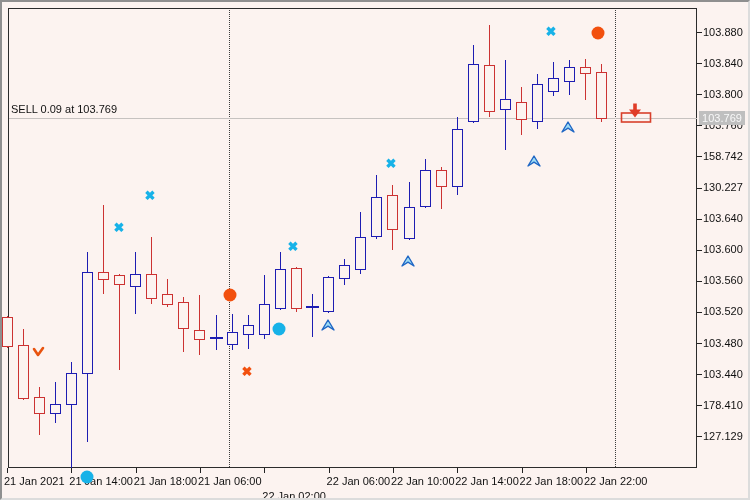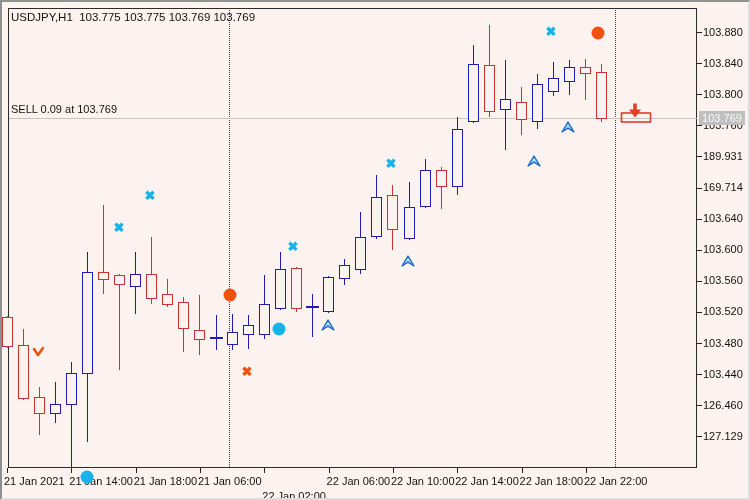--- a/index.html
+++ b/index.html
@@ -150,50 +150,49 @@
           <path d="M1 11 L7 1 L13 11 L7 7.2 Z" fill="#9edcf5" stroke="#1f66c4" stroke-width="1.4" stroke-linejoin="round"></path>
         </svg></div>
       <div class="mk mk-dot" style="left: 596px; top: 31px; background: rgb(242, 80, 14);"></div>
       <div class="mk" style="left: 633px; top: 113px;"><svg width="36" height="22" viewBox="0 0 36 22">
           <rect x="4.5" y="10.5" width="29" height="9" fill="none" stroke="#d8402c" stroke-width="1.6"></rect>
           <rect x="16.2" y="1" width="3.6" height="7" fill="#e03c28"></rect>
           <path d="M12 7 L24 7 L18 15 Z" fill="#e03c28"></path>
         </svg></div>
     </div>
 
-  <div class="chart-title">USDJPY,H1  103.775 103.775 103.769 103.769</div>
   <div class="sell-label">SELL 0.09 at 103.769</div>
 
   <div class="layer" id="y-axis">
       <div class="ytick" style="left: 695px; top: 30px;"></div>
       <div class="ylab" style="left: 701px; top: 23.5px; text-align: center;">103.880</div>
       <div class="ytick" style="left: 695px; top: 61.1px;"></div>
       <div class="ylab" style="left: 701px; top: 54.6px;">103.840</div>
       <div class="ytick" style="left: 695px; top: 92.2px;"></div>
       <div class="ylab" style="left: 701px; top: 85.7px;">103.800</div>
       <div class="ytick" style="left: 695px; top: 123.3px;"></div>
       <div class="ylab" style="left: 701px; top: 116.8px;">103.760</div>
       <div class="ytick" style="left: 695px; top: 154.4px;"></div>
-      <div class="ylab" style="left: 701px; top: 147.9px;">189.931</div>
+      <div class="ylab" style="left: 701px; top: 147.9px;">158.742</div>
       <div class="ytick" style="left: 695px; top: 185.5px;"></div>
-      <div class="ylab" style="left: 701px; top: 179px;">169.714</div>
+      <div class="ylab" style="left: 701px; top: 179px;">130.227</div>
       <div class="ytick" style="left: 695px; top: 216.6px;"></div>
       <div class="ylab" style="left: 701px; top: 210.1px;">103.640</div>
       <div class="ytick" style="left: 695px; top: 247.7px;"></div>
       <div class="ylab" style="left: 701px; top: 241.2px;">103.600</div>
       <div class="ytick" style="left: 695px; top: 278.8px;"></div>
       <div class="ylab" style="left: 701px; top: 272.3px;">103.560</div>
       <div class="ytick" style="left: 695px; top: 309.9px;"></div>
       <div class="ylab" style="left: 701px; top: 303.4px;">103.520</div>
       <div class="ytick" style="left: 695px; top: 341px;"></div>
       <div class="ylab" style="left: 701px; top: 334.5px;">103.480</div>
       <div class="ytick" style="left: 695px; top: 372.1px;"></div>
       <div class="ylab" style="left: 701px; top: 365.6px;">103.440</div>
       <div class="ytick" style="left: 695px; top: 403.2px;"></div>
-      <div class="ylab" style="left: 701px; top: 396.7px;">126.460</div>
+      <div class="ylab" style="left: 701px; top: 396.7px;">178.410</div>
       <div class="ytick" style="left: 695px; top: 434.3px;"></div>
       <div class="ylab" style="left: 701px; top: 427.8px;">127.129</div>
     </div>
   <div class="layer" id="x-axis">
       <div class="xtick" style="left: 5px; top: 466px;"></div>
       <div class="xlab" style="left: 2px; top: 473px;">21 Jan 2021</div>
       <div class="xtick" style="left: 69.32px; top: 466px;"></div>
       <div class="xlab" style="left: 67.32px; top: 473px;">21 Jan 14:00</div>
       <div class="xtick" style="left: 133.64px; top: 466px;"></div>
       <div class="xlab" style="left: 131.64px; top: 473px;">21 Jan 18:00</div>

